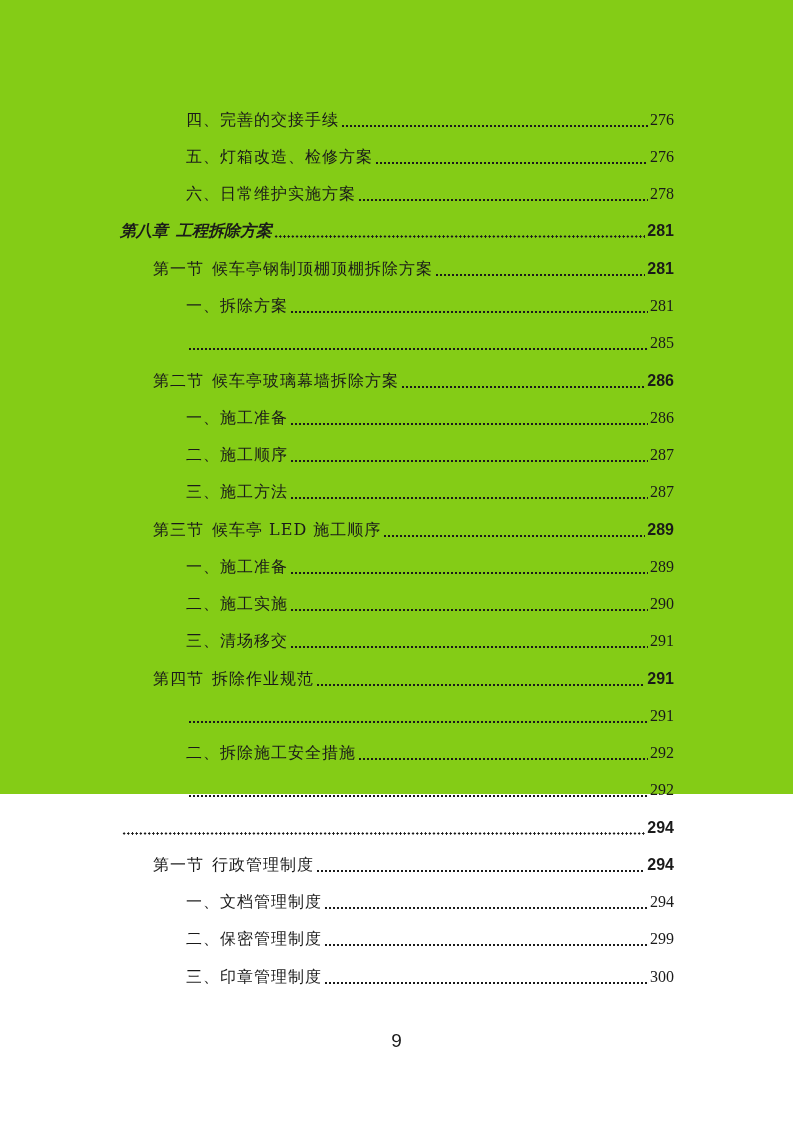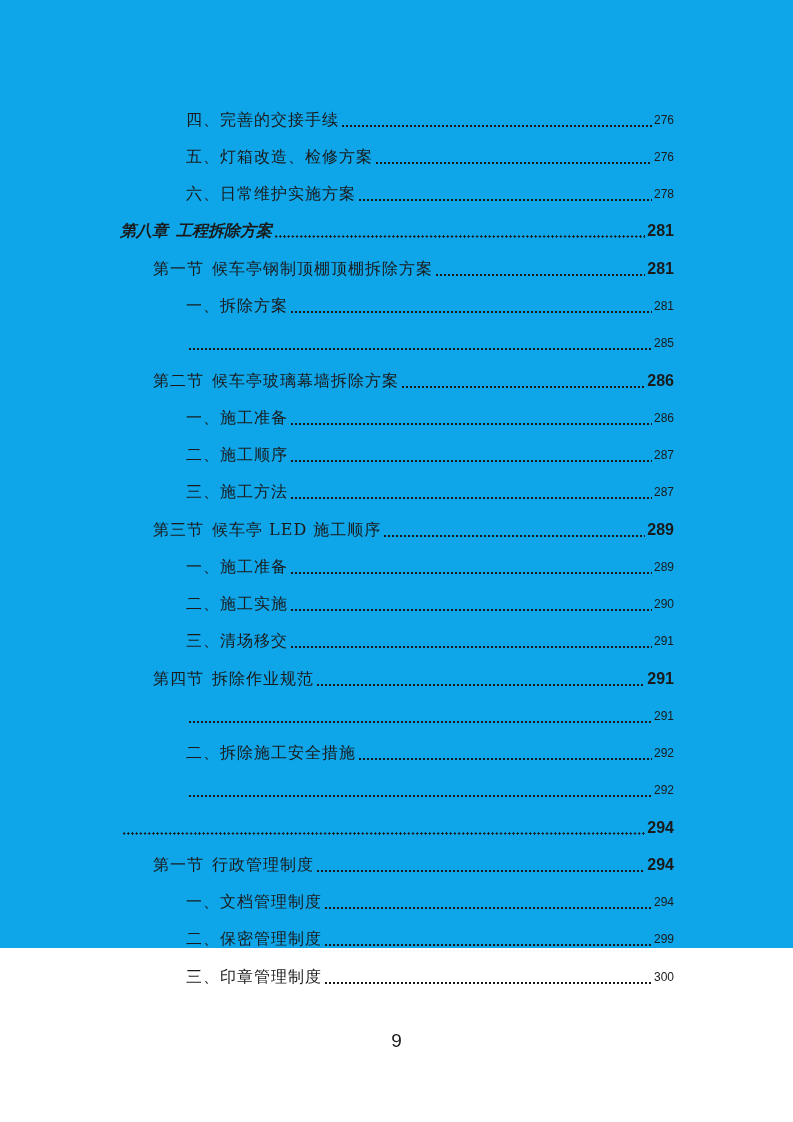--- a/index.html
+++ b/index.html
@@ -1,37 +1,37 @@
 <!DOCTYPE html>
 <html><head>
 <meta charset="utf-8">
 <style>
   html, body { margin: 0; padding: 0; background: #ffffff; }
   body { width: 793px; height: 1122px; position: relative; overflow: hidden; }
-  .page { position: absolute; left: 0; top: 0; width: 793px; height: 948px; background: #0ea5e9; }
+  .page { position: absolute; left: 0; top: 0; width: 793px; height: 794px; background: #84cc16; }
   .toc { position: absolute; left: 0; top: 101px; width: 793px; }
   .row {
     position: absolute; height: 26px; display: flex; align-items: flex-end;
     right: 119px; color: #1a1a1a; white-space: nowrap;
     font-family: "DejaVu Serif", "Liberation Serif", serif; font-size: 16px;
     line-height: 26px;
   }
   .row.lvl1 { left: 120px; font-family: "DejaVu Sans", "Liberation Sans", sans-serif; font-weight: bold; font-size: 16px; }
   .row.lvl2 { left: 153px; }
   .row.lvl3 { left: 186px; }
   .title { flex: 0 0 auto; letter-spacing: 1px; }
   .row.lvl1 .title { letter-spacing: 0; font-style: italic; }
   .title .num { margin-right: 8px; }
   .leader {
     flex: 1 1 auto; margin: 0 2px 6px 2px; height: 2px;
     background-image: radial-gradient(circle, #1a1a1a 0.8px, transparent 0.9px);
     background-size: 4px 2px; background-repeat: repeat-x; background-position: left center;
   }
   .row.lvl1 .leader { background-image: radial-gradient(circle, #1a1a1a 1.1px, transparent 1.2px); height: 3px; background-size: 4.2px 3px; }
-  .page-num { flex: 0 0 auto; font-family: Liberation Sans, sans-serif; font-size: 12px; }
+  .page-num { flex: 0 0 auto; font-family: Liberation Serif, serif; font-size: 16px; }
   .row.lvl1 .page-num, .row.lvl2 .page-num.bold { font-family: "Liberation Sans", "DejaVu Sans", sans-serif; font-weight: bold; font-size: 16px; }
   .footer-num {
     position: absolute; top: 1030px; left: 0; width: 793px; text-align: center;
     font-family: "Liberation Sans", "DejaVu Sans", sans-serif; font-size: 19px; color: #1a1a1a;
   }
 </style>
 </head>
 <body>
 
 <div class="page">

